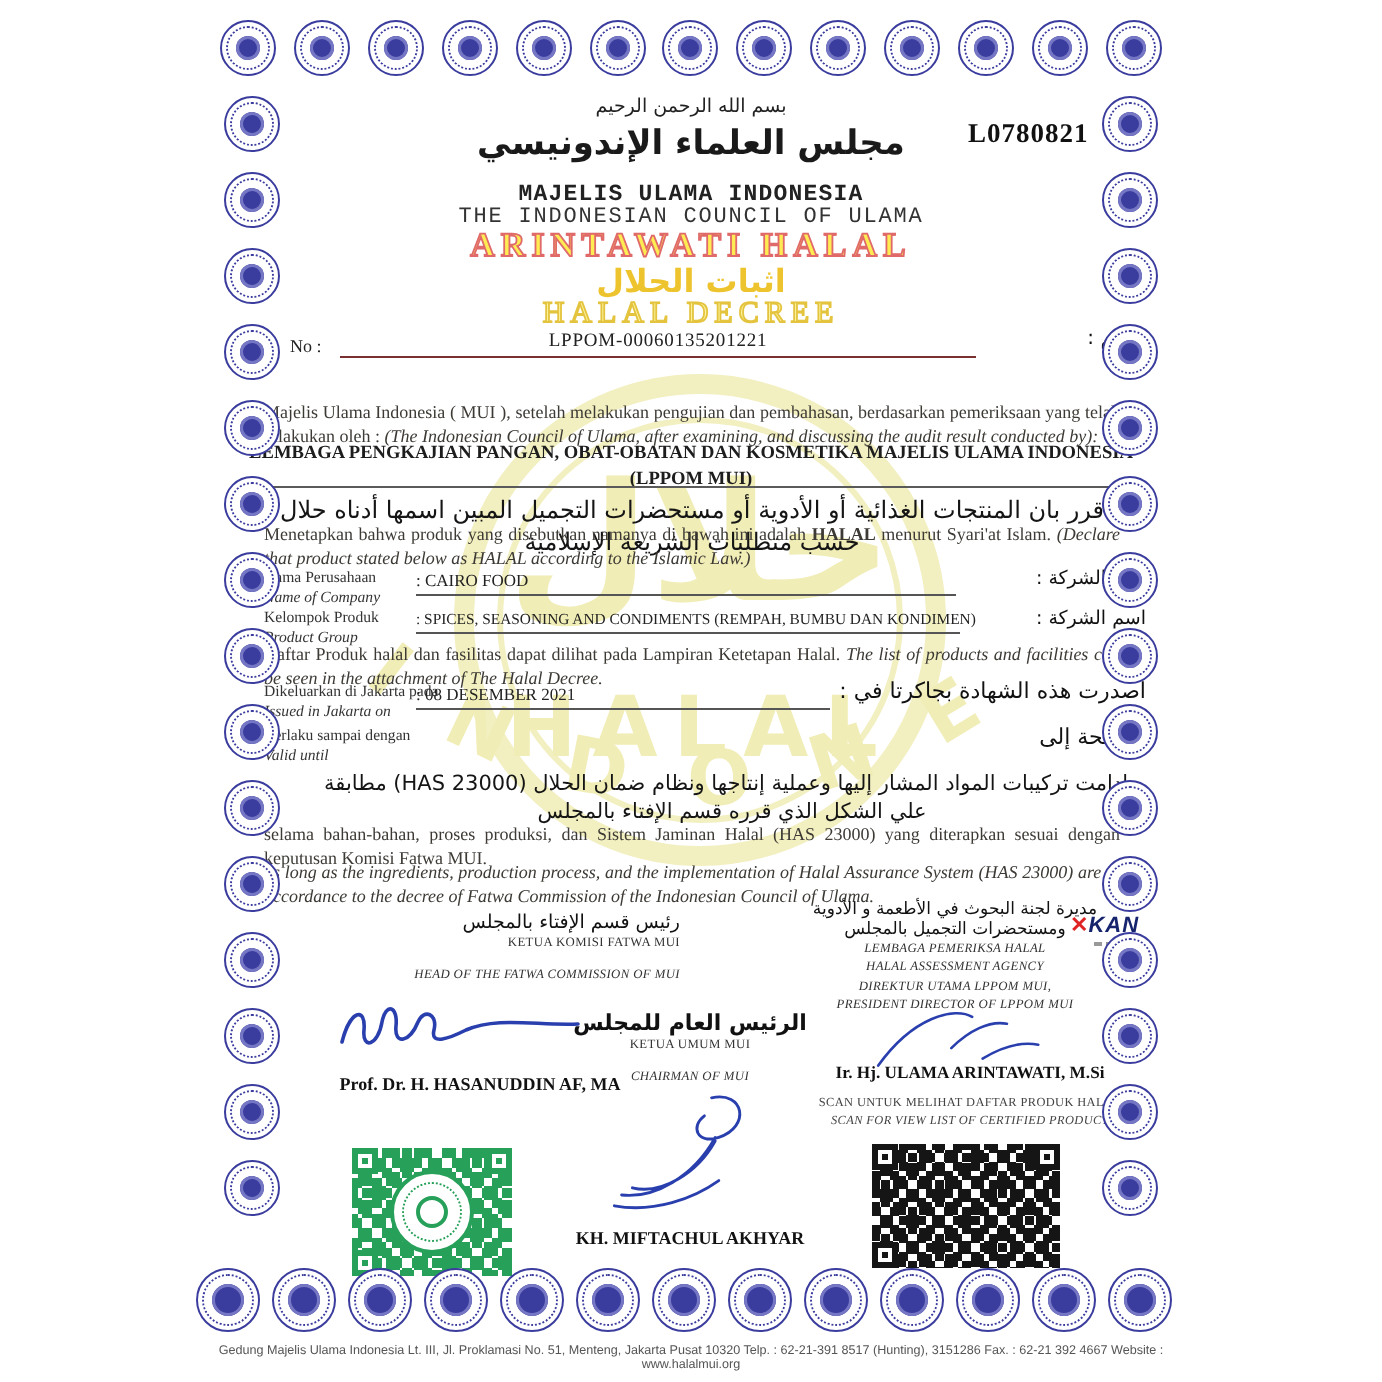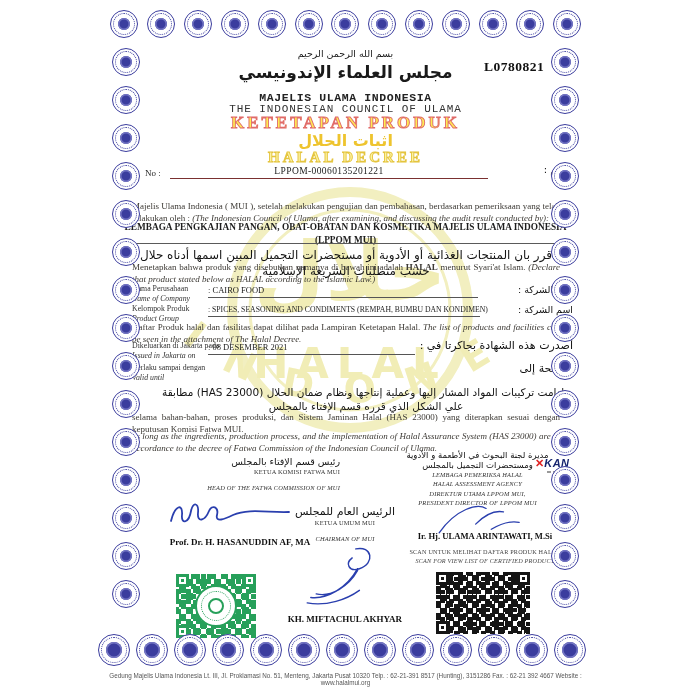--- a/index.html
+++ b/index.html
@@ -21,21 +21,21 @@
   .content{position:absolute;inset:0;z-index:1;}
 
   .serial{left:484px;top:59px;font-weight:bold;font-size:13.5px;letter-spacing:.5px;color:#111;}
   .bismillah{top:48px;font-size:9.5px;color:#222;}
   .calli{top:62px;font-size:17px;font-weight:bold;color:#1a1a1a;}
   .orgname{top:91px;font-weight:bold;font-size:11.5px;letter-spacing:.6px;color:#222;}
   .orgen{top:103px;font-size:11px;letter-spacing:.9px;color:#333;}
   .title-id{top:113px;font-size:17px;font-weight:bold;letter-spacing:3px;
             color:#ffec52;-webkit-text-stroke:.9px #e06a6a;}
   .title-ar{top:131px;font-size:16px;font-weight:bold;color:#eec42e;}
-  .title-en{top:149px;font-size:15px;font-weight:bold;letter-spacing:3px;
+  .title-en{top:149px;font-size:15px;font-weight:normal;letter-spacing:3px;
             color:#fdf3a0;-webkit-text-stroke:.9px #e4c43e;}
 
   .no-label{left:145px;top:168px;font-size:9px;color:#222;}
   .no-value{left:170px;top:166px;width:318px;text-align:center;font-size:9.5px;letter-spacing:.4px;
             border-bottom:1px solid #7a3030;padding-bottom:2px;color:#222;}
   .no-ar{right:118px;top:164px;font-size:10px;color:#111;}
 
   .p{left:132px;width:428px;font-size:9px;line-height:1.32;color:#3d3a35;text-align:justify;}
   .ar-p{left:132px;width:428px;font-size:10.5px;line-height:1.3;color:#151515;text-align:center;}
   .agency{top:221px;font-weight:bold;font-size:9.3px;color:#1d1d1d;line-height:1.35;}
@@ -150,21 +150,21 @@
     </div>
 
   <div class="content">
 
     <div class="abs serial">L0780821</div>
 
     <div class="abs ctr bismillah rtl">بسم الله الرحمن الرحيم</div>
     <div class="abs ctr calli rtl">مجلس العلماء الإندونيسي</div>
     <div class="abs ctr orgname sans">MAJELIS ULAMA INDONESIA</div>
     <div class="abs ctr orgen sans">THE INDONESIAN COUNCIL OF ULAMA</div>
-    <div class="abs ctr title-id">KETETAPAN PRODUK</div>
+    <div class="abs ctr title-id">ARINTAWATI HALAL</div>
     <div class="abs ctr title-ar rtl">اثبات الحلال</div>
     <div class="abs ctr title-en">HALAL DECREE</div>
 
     <div class="abs no-label">No :</div>
     <div class="abs no-value">LPPOM-00060135201221</div>
     <div class="abs no-ar rtl">الرقم :</div>
 
     <div class="abs p" style="top:201px;"><span>Majelis Ulama Indonesia ( MUI ), setelah melakukan pengujian dan pembahasan, berdasarkan pemeriksaan yang telah dilakukan oleh :</span> <i>(The Indonesian Council of Ulama, after examining, and discussing the audit result conducted by):</i></div>
 
     <div class="abs ctr agency">
@@ -234,21 +234,21 @@
       <div class="bars"></div>
     </div>
     <svg class="abs" style="left:425px;top:498px;" width="110" height="40" viewBox="0 0 110 46">
       <path d="M8,40 C28,12 52,6 62,12 M50,30 C60,20 72,14 82,16 M68,36 C78,30 90,26 100,28" fill="none" stroke="#2a3fae" stroke-width="1.5" stroke-linecap="round"></path>
     </svg>
     <div class="abs sig-name" style="left:390px;top:531px;width:190px;text-align:center;font-size:8.6px;">Ir. Hj. ULAMA ARINTAWATI, M.Si</div>
     <div class="abs scan" style="top:548px;">SCAN UNTUK MELIHAT DAFTAR PRODUK HALAL</div>
     <div class="abs scan" style="top:557px;font-style:italic;">SCAN FOR VIEW LIST OF CERTIFIED PRODUCT</div>
 
     <div class="abs" style="left:265px;top:505px;width:160px;text-align:center;">
-      <div class="sig-ar rtl" style="font-size:11px;font-weight:normal;">الرئيس العام للمجلس</div>
+      <div class="sig-ar rtl" style="font-size:11px;font-weight:bold;">الرئيس العام للمجلس</div>
       <div class="sig-small">KETUA UMUM MUI</div>
       <i class="sig-small">CHAIRMAN OF MUI</i>
     </div>
     <svg class="abs" style="left:300px;top:540px;" width="90" height="70" viewBox="0 0 100 70">
       <path d="M62,6 C80,2 84,22 66,28 C54,32 50,22 58,16 M64,28 C52,50 30,62 12,60 M18,56 C34,60 54,48 64,30 M8,66 C30,70 52,62 66,52" fill="none" stroke="#2a3fae" stroke-width="1.6" stroke-linecap="round"></path>
     </svg>
     <div class="abs sig-name" style="left:265px;top:614px;width:160px;text-align:center;">KH. MIFTACHUL AKHYAR</div>
 
     <div class="abs qr qr-green" style="color:#27a05a;">
       <div class="finder" style="left:0;top:0;"></div>

